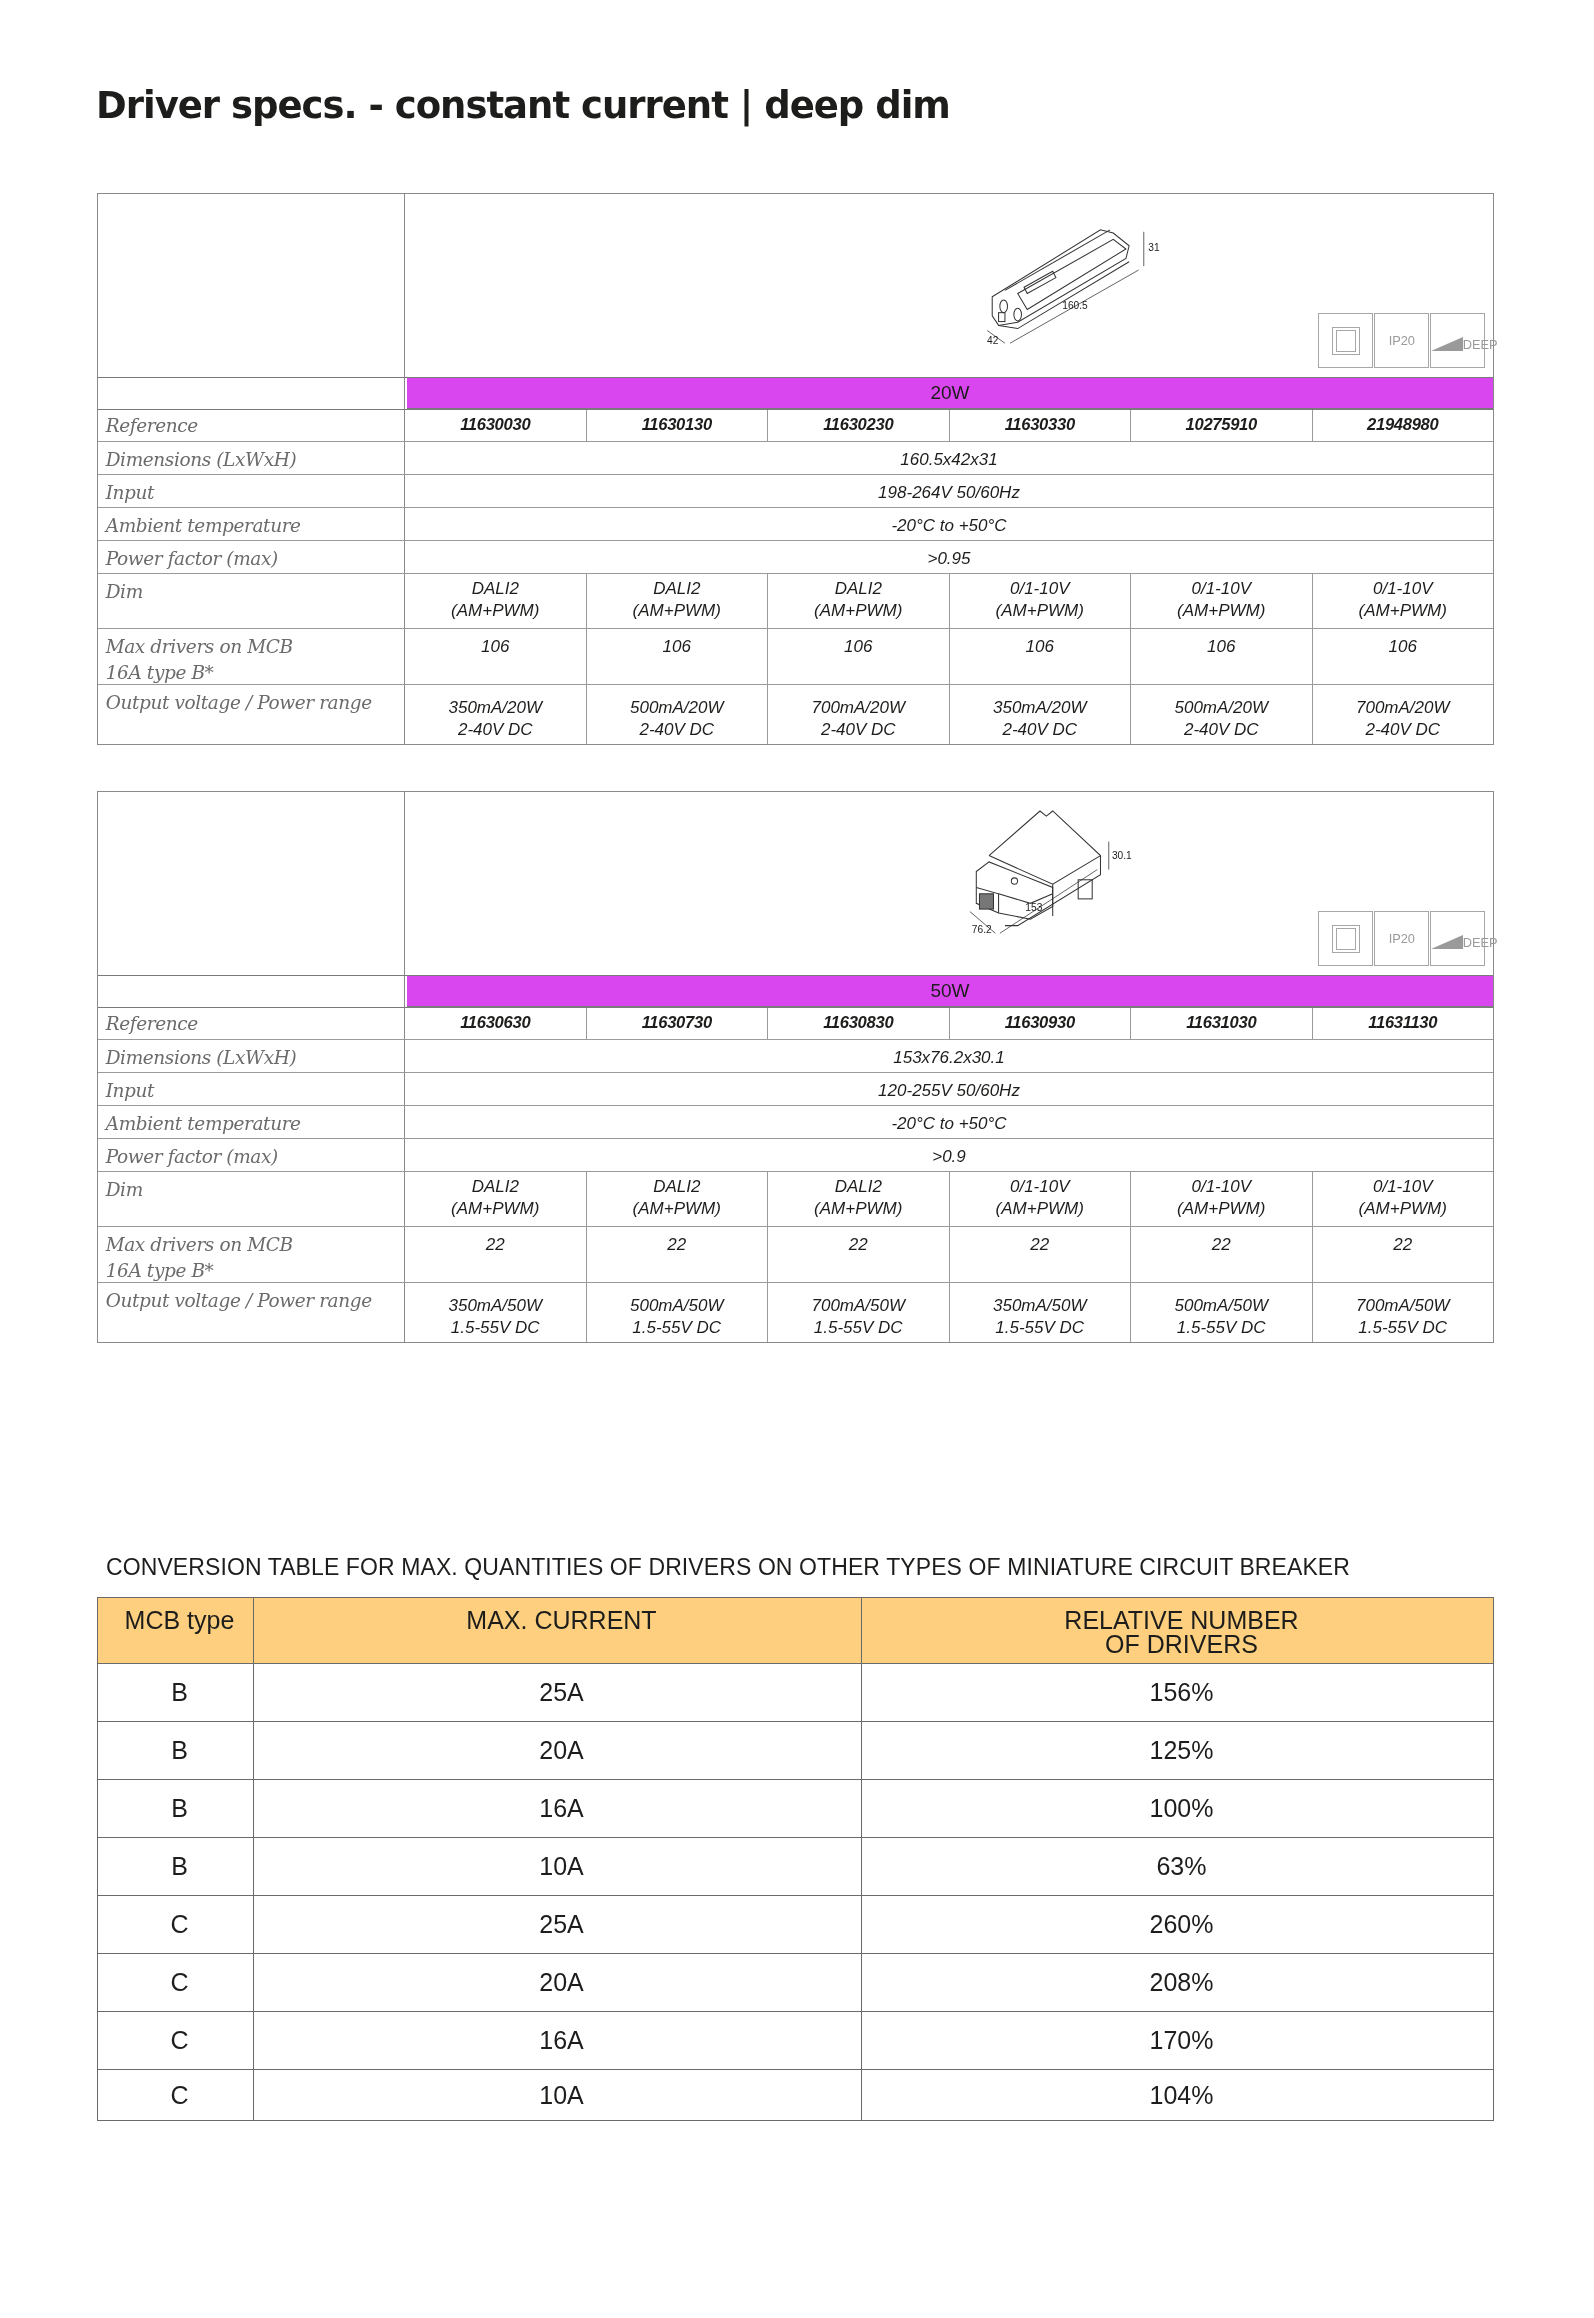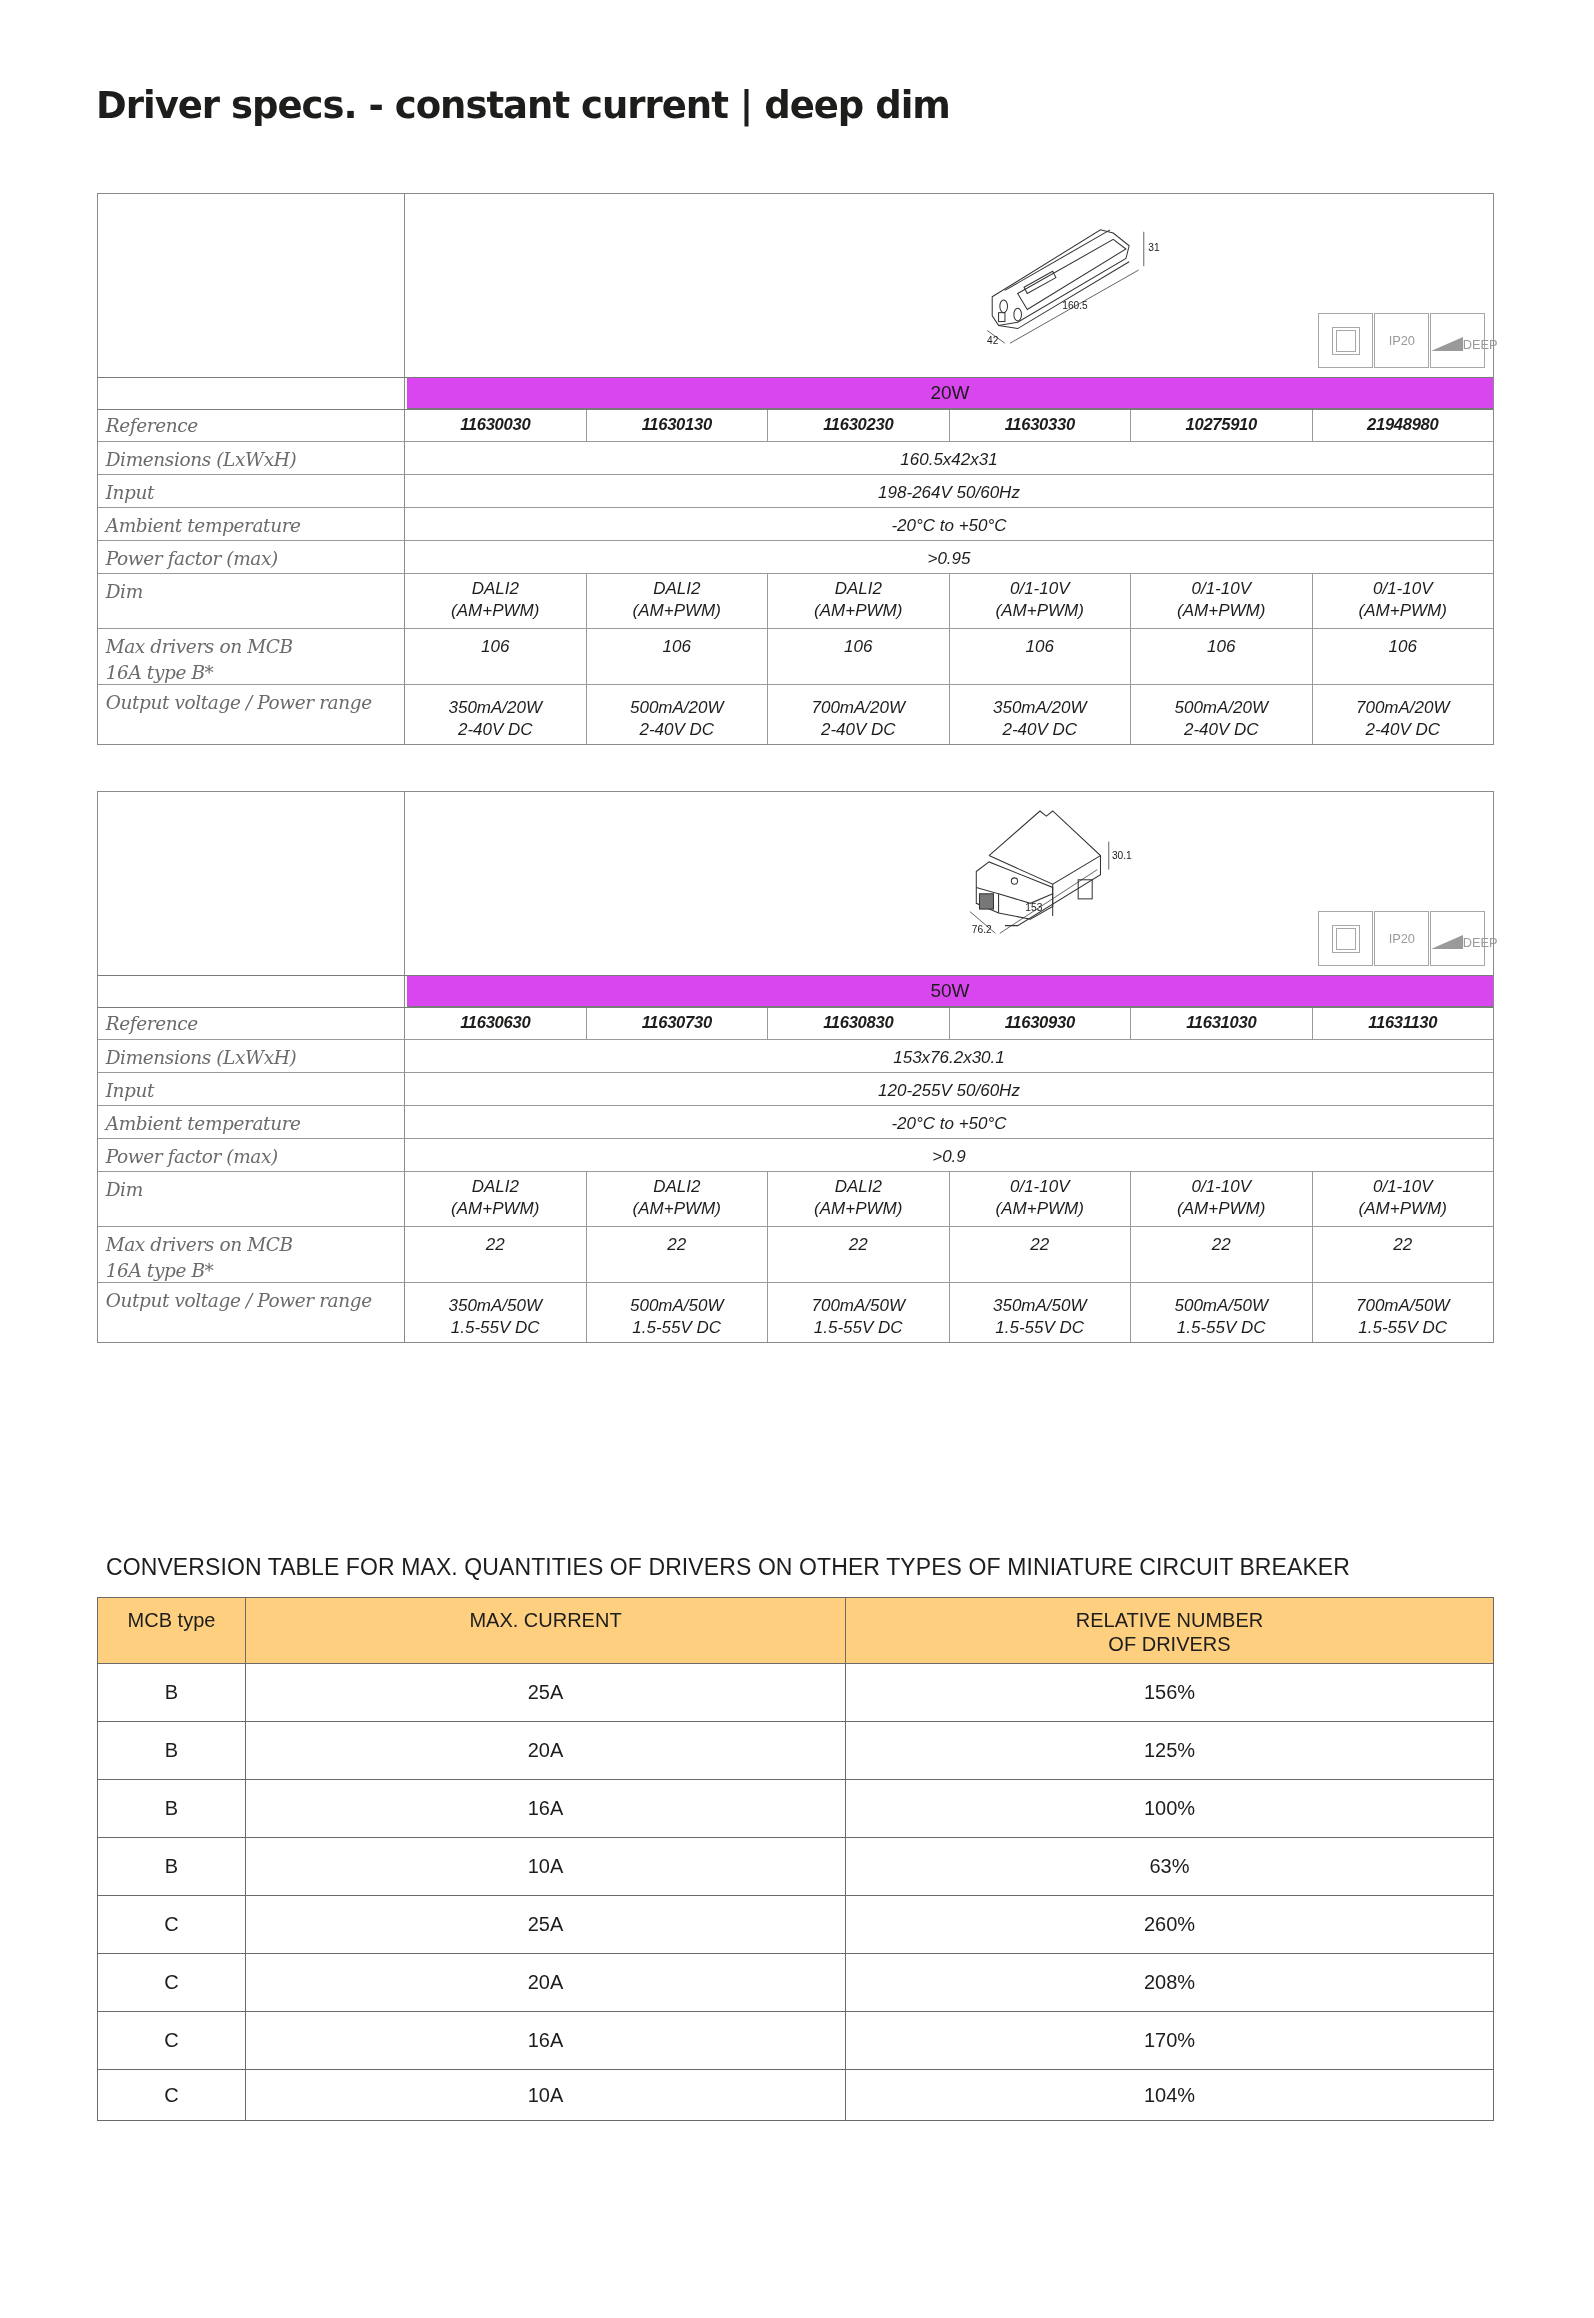--- a/index.html
+++ b/index.html
@@ -76,21 +76,21 @@
     position: absolute; left: 106px; top: 1554px;
     font-size: 23px; color: #1d1d1b; letter-spacing: 0.1px;
   }
   .conv {
     position: absolute; left: 97px; top: 1597px; width: 1397px;
     border: 1.3px solid #6a6a6a; border-top: 1.9px solid #6a6a6a;
   }
   .conv .crow { display: flex; height: 58px; border-bottom: 1.3px solid #6a6a6a; }
   .conv .crow:last-child { border-bottom: none; height: 50px; }
   .conv .crow.head { height: 66px; background: #fdcf7f; border-bottom: 1.9px solid #6a6a6a; }
-  .conv .c { text-align: center; font-size: 20px; display: flex; align-items: center; justify-content: center; border-right: 1.3px solid #6a6a6a; color: #1d1d1b; }
+  .conv .c { text-align: center; font-size: 25px; display: flex; align-items: center; justify-content: center; border-right: 1.3px solid #6a6a6a; color: #1d1d1b; margin-left: 8px; }
   .conv .c:last-child { border-right: none; }
   .conv .c1 { width: 148px; }
   .conv .c2 { width: 600px; }
   .conv .c3 { flex: 1; }
   .conv .head .c { align-items: flex-start; padding-top: 10.2px; line-height: 24px; white-space: pre-line; }
 </style>
 </head>
 <body>
 
 <h1 class="page-title">Driver specs. - constant current | deep dim</h1>

